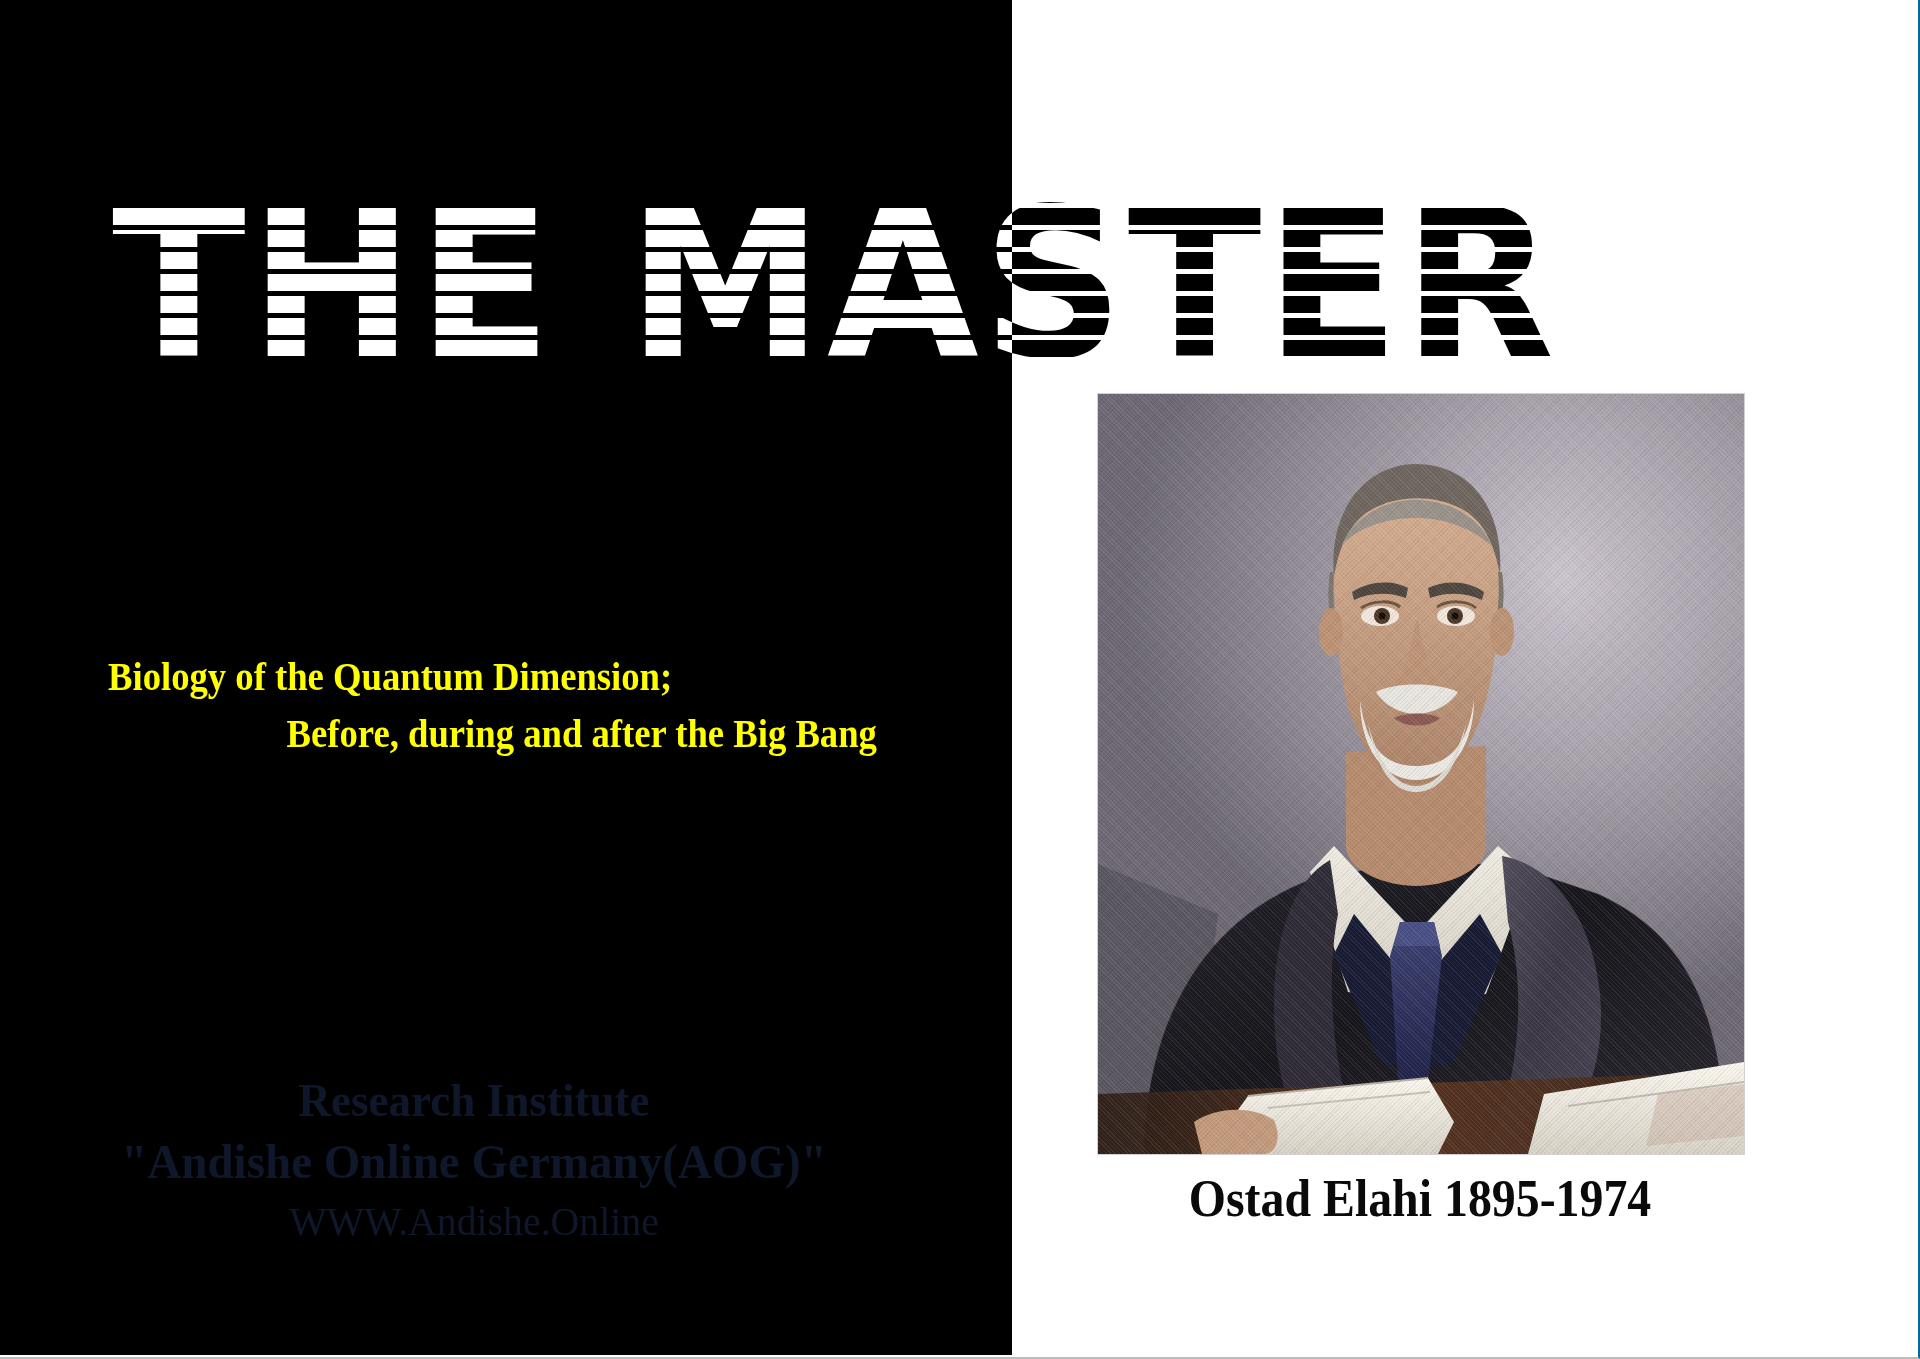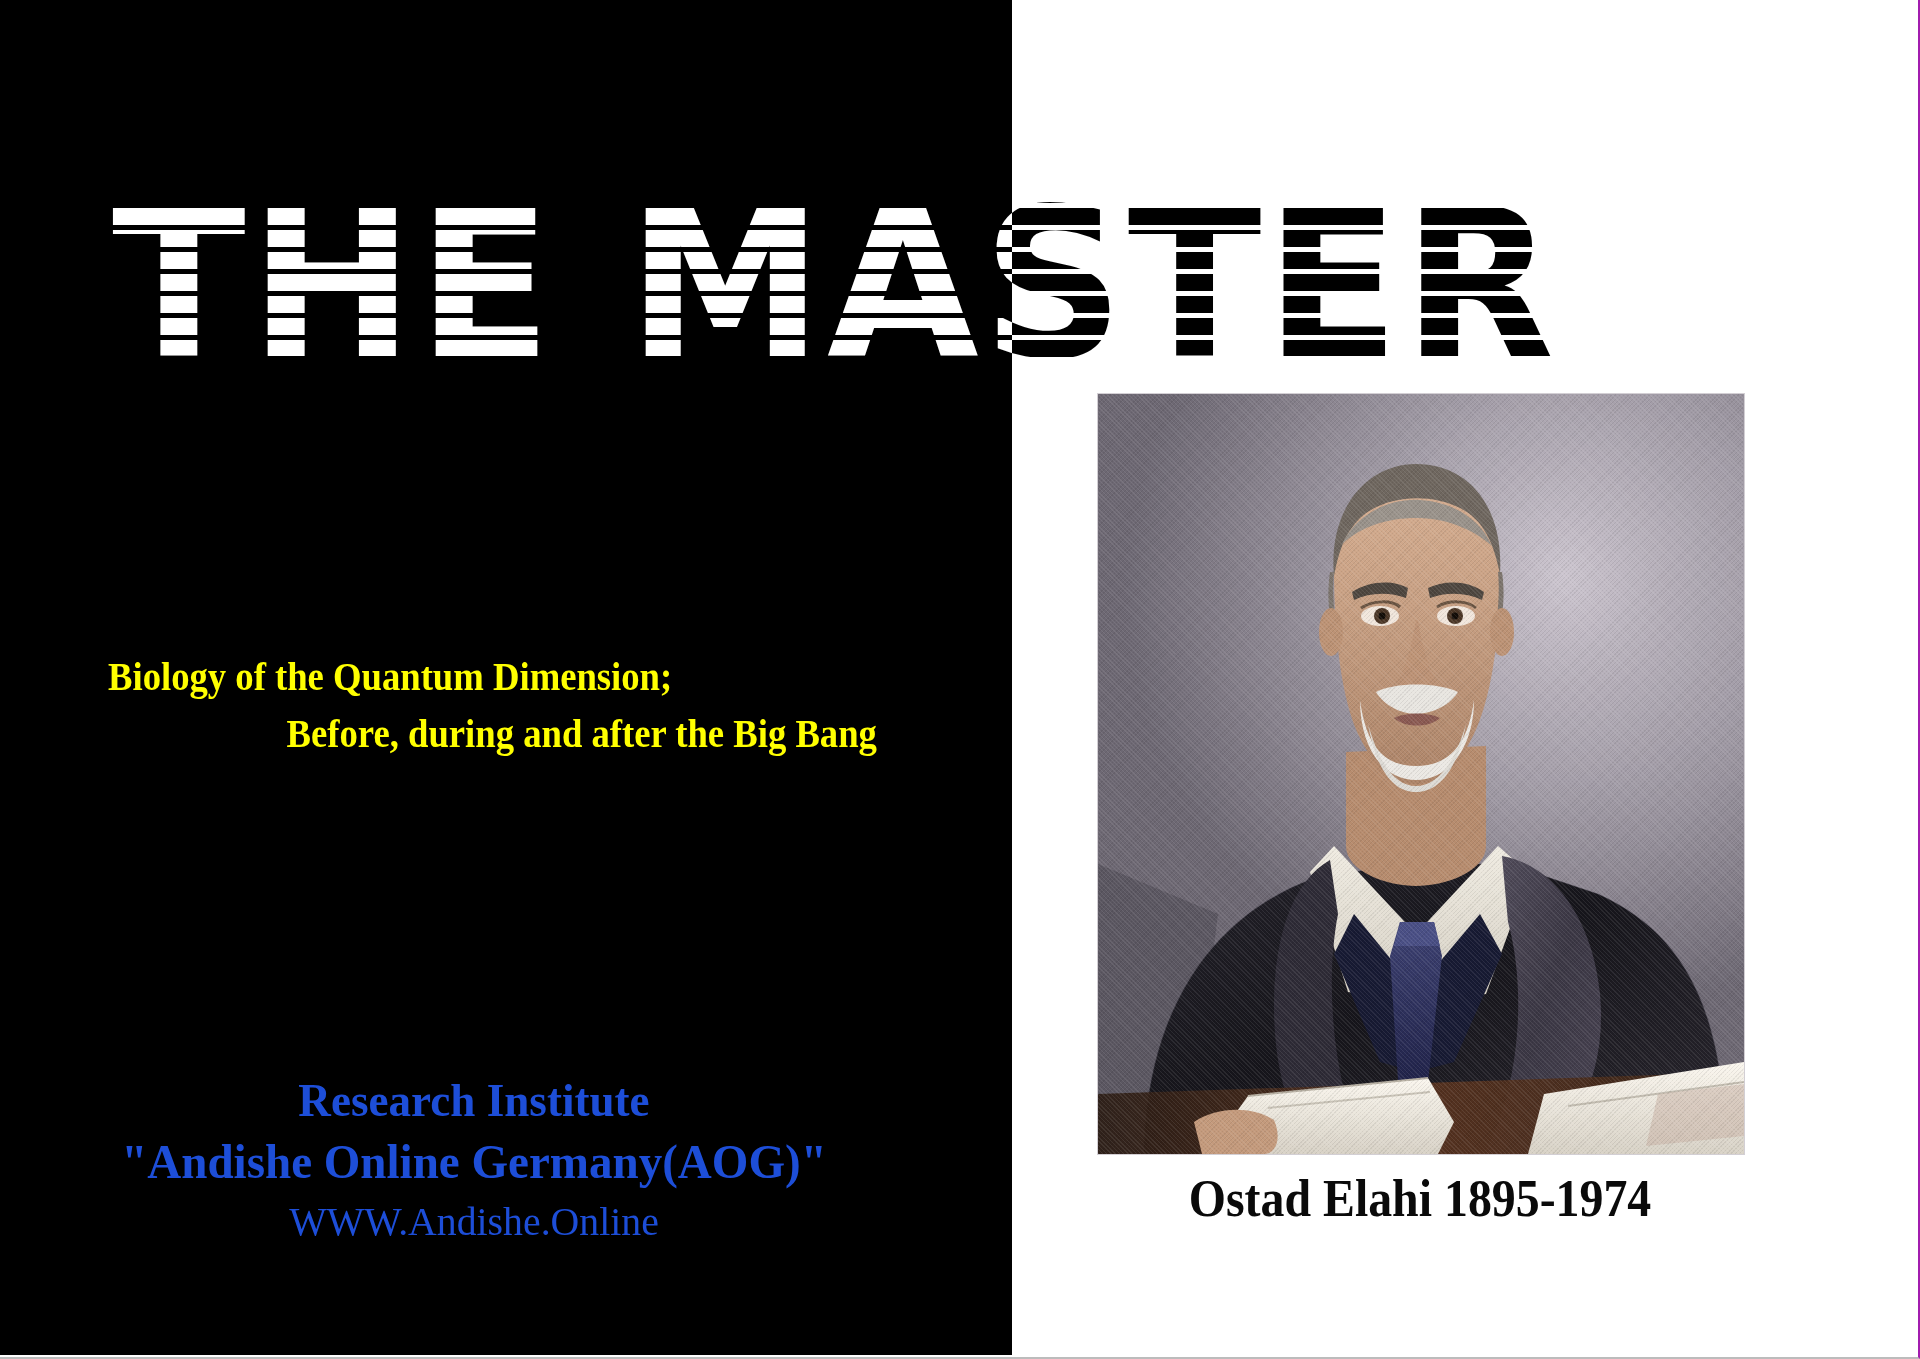--- a/index.html
+++ b/index.html
@@ -10,21 +10,21 @@
   }
   #slide {
     position: relative;
     width: 1920px;
     height: 1359px;
     overflow: hidden;
     background: #ffffff;
     font-family: "Liberation Serif", "DejaVu Serif", serif;
     box-sizing: border-box;
     border-bottom: 2px solid #bcbcbc;
-    border-right: 2px solid #a21caf;
+    border-right: 2px solid #0369a1;
   }
 
   
   .panel-black {
     position: absolute;
     left: 0;
     top: 0;
     width: 1012px;
     height: 1355px;
     background: #000000;
@@ -128,21 +128,21 @@
     padding-left: 190px;
   }
 
   
   .institute {
     position: absolute;
     left: 0;
     top: 1070px;
     width: 948px;
     text-align: center;
-    color: #1d4ed8;
+    color: #0f172a;
     font-family: "Liberation Serif", "DejaVu Serif", serif;
   }
   .institute .ins-line1 {
     display: block;
     font-weight: 700;
     font-size: 47px;
     line-height: 60px;
     transform: scaleX(0.96);
   }
   .institute .ins-line2 {

